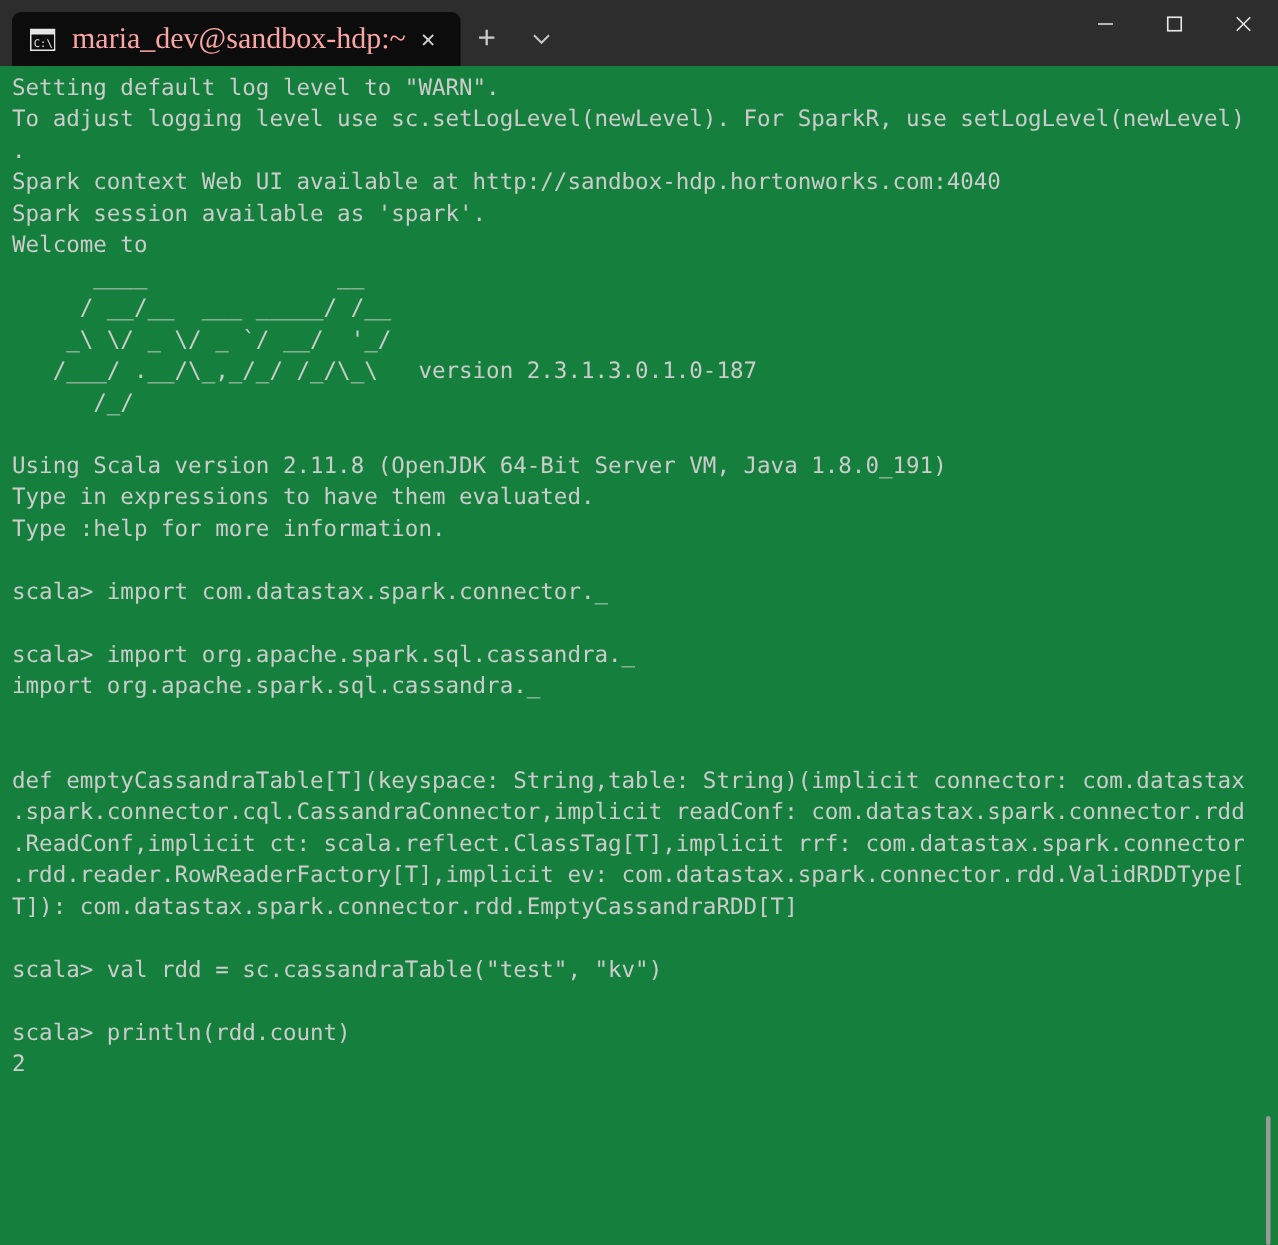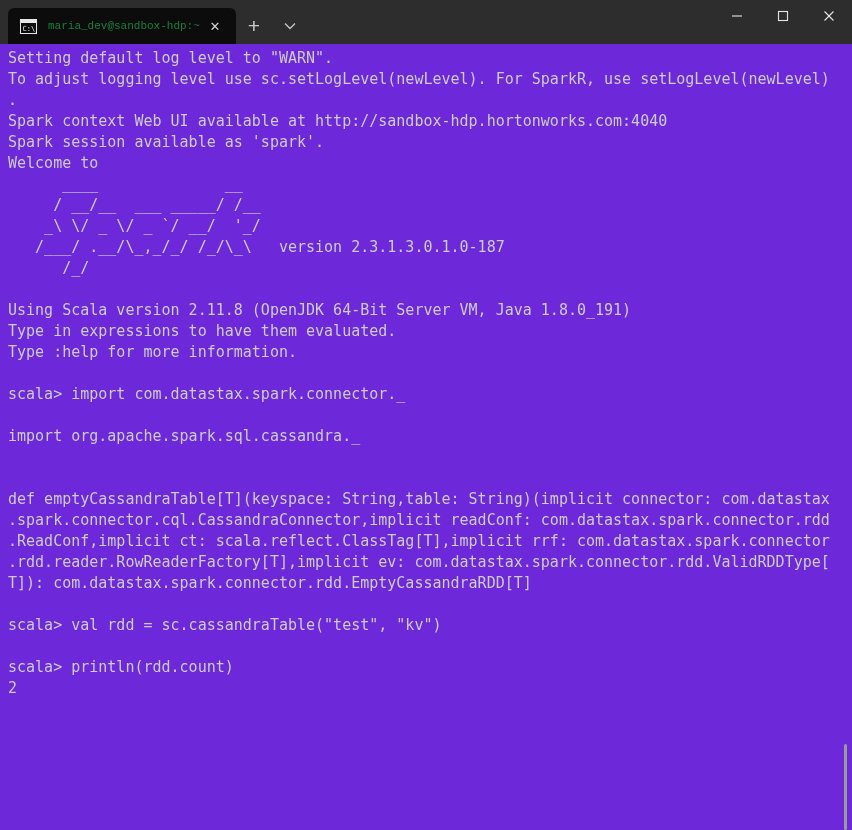--- a/index.html
+++ b/index.html
@@ -43,23 +43,23 @@
   }
   .tab-icon {
     width: 17px;
     height: 15px;
     flex: 0 0 auto;
     margin-right: 11px;
     position: relative;
   }
   .tab-title {
     flex: 1 1 auto;
-    color: #15803d;
-    font-family: Liberation Mono, monospace;
-    font-size: 11px;
+    color: #fca5a5;
+    font-family: Liberation Serif, serif;
+    font-size: 20px;
     line-height: 1;
     white-space: nowrap;
     overflow: hidden;
   }
   .tab-close {
     width: 30px;
     height: 30px;
     flex: 0 0 auto;
     display: flex;
     align-items: center;
@@ -98,21 +98,21 @@
     height: 32px;
     display: flex;
     align-items: center;
     justify-content: center;
   }
 
   
   .terminal {
     position: relative;
     height: 786px;
-    background: #6d28d9;
+    background: #15803d;
     overflow: hidden;
   }
   .screen {
     position: absolute;
     top: 0; left: 0;
     padding: 4px 0 0 8px;
     box-sizing: border-box;
     width: 852px;
   }
   .line {
@@ -205,20 +205,21 @@
       <div class="line">    _\ \/ _ \/ _ `/ __/  '_/</div>
       <div class="line">   /___/ .__/\_,_/_/ /_/\_\   version 2.3.1.3.0.1.0-187</div>
       <div class="line">      /_/</div>
       <div class="line"></div>
       <div class="line">Using Scala version 2.11.8 (OpenJDK 64-Bit Server VM, Java 1.8.0_191)</div>
       <div class="line">Type in expressions to have them evaluated.</div>
       <div class="line">Type :help for more information.</div>
       <div class="line"></div>
       <div class="line">scala&gt; import com.datastax.spark.connector._</div>
       <div class="line"></div>
+      <div class="line">scala&gt; import org.apache.spark.sql.cassandra._</div>
       <div class="line">import org.apache.spark.sql.cassandra._</div>
       <div class="line"></div>
       <div class="line"></div>
       <div class="line">def emptyCassandraTable[T](keyspace: String,table: String)(implicit connector: com.datastax</div>
       <div class="line">.spark.connector.cql.CassandraConnector,implicit readConf: com.datastax.spark.connector.rdd</div>
       <div class="line">.ReadConf,implicit ct: scala.reflect.ClassTag[T],implicit rrf: com.datastax.spark.connector</div>
       <div class="line">.rdd.reader.RowReaderFactory[T],implicit ev: com.datastax.spark.connector.rdd.ValidRDDType[</div>
       <div class="line">T]): com.datastax.spark.connector.rdd.EmptyCassandraRDD[T]</div>
       <div class="line"></div>
       <div class="line">scala&gt; val rdd = sc.cassandraTable("test", "kv")</div>

